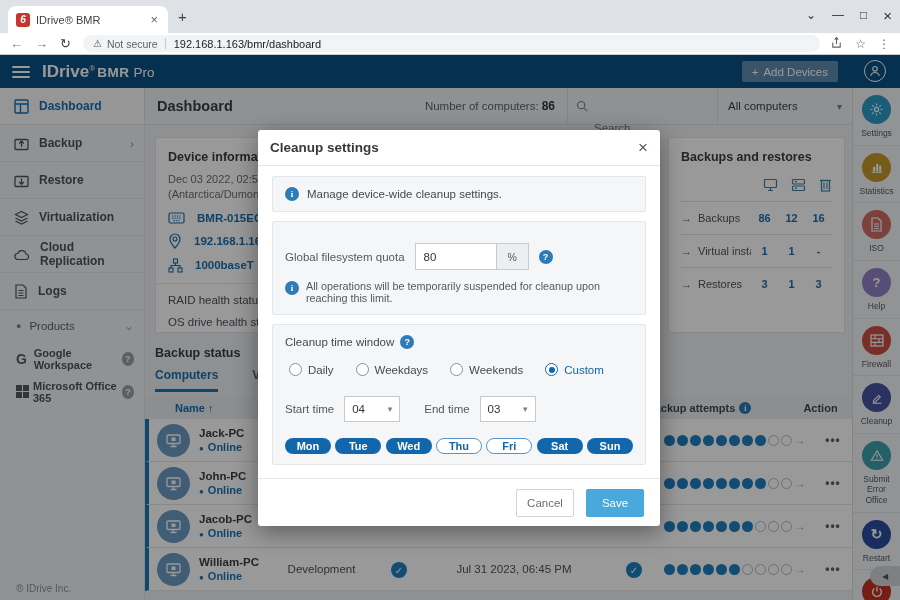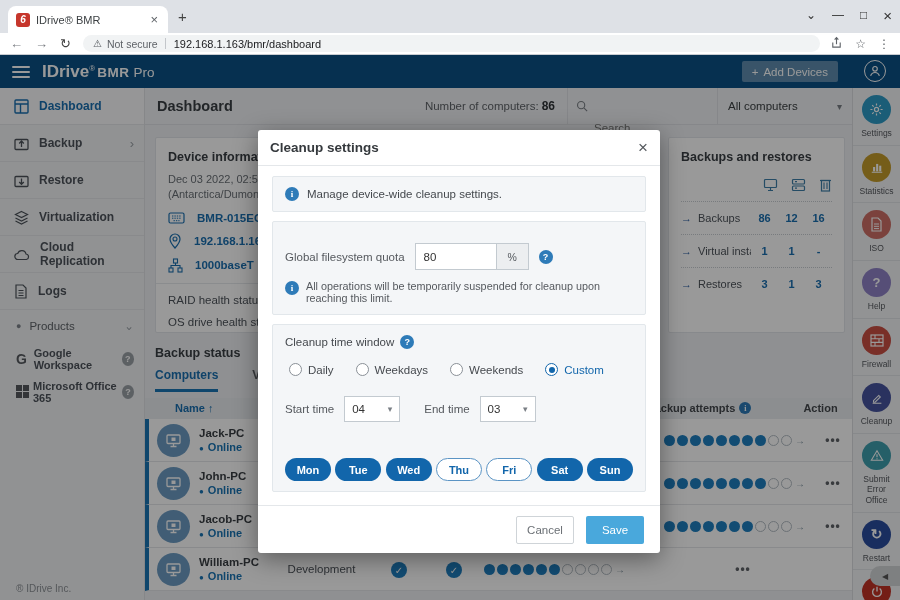--- a/index.html
+++ b/index.html
@@ -139,21 +139,21 @@
   .radios { display:flex; align-items:center; gap:22px; margin:14px 0 4px 4px; }
   .radio { display:flex; align-items:center; gap:6px; font-size:11.5px; color:#45494e; }
   .rc { width:13px; height:13px; border-radius:50%; border:1.5px solid #8a9097; background:#fff; }
   .radio.sel { color:#1266ab; }
   .radio.sel .rc { border-color:#1266ab; position:relative; }
   .radio.sel .rc::after { content:""; position:absolute; left:2.5px; top:2.5px; width:6px; height:6px; border-radius:50%; background:#1266ab; }
   .time-row { display:flex; align-items:center; gap:10px; margin:20px 0 16px; font-size:11.5px; color:#55595e; }
   .tsel { width:56px; height:26px; border:1px solid #c3cad0; background:#fff; display:flex; align-items:center; padding:0 7px; font-size:11.5px; color:#333; }
   .tsel .dd { margin-left:auto; color:#7a7f85; font-size:9px; }
   .days { display:flex; justify-content:space-between; }
-  .pill { width:46px; height:23px; border-radius:12px; display:flex; align-items:center; justify-content:center; font-size:11px; font-weight:bold;margin-top:20px; }
+  .pill { width:46px; height:16px; border-radius:12px; display:flex; align-items:center; justify-content:center; font-size:11px; font-weight:bold; }
   .pill.on { background:#1266ab; color:#fff; }
   .pill.off { background:#fff; border:1px solid #5b94c4; color:#1266ab; }
   .m-foot { border-top:1px solid #e4e7ea; height:48px; display:flex; align-items:center; justify-content:flex-end; gap:12px; padding:0 16px; }
   .btn-cancel { width:58px; height:28px; background:#fff; border:1px solid #cfd4d8; color:#6b7075; font-size:11.5px; border-radius:2px; }
   .btn-save { width:58px; height:28px; background:#49a8dc; border:none; color:#fff; font-size:11.5px; border-radius:2px; }
 </style>
 </head>
 <body>
 
 <div class="screen">
@@ -505,20 +505,21 @@
                 <path d="M5.5 13.5h6M8.5 10.5v3" stroke="#fff" stroke-width="1.3"></path>
               </svg>
             </span>
           <span>
               <div class="nm">William-PC</div>
           <div class="onl"><i>●</i><span>Online</span></div>
             </span>
         </div>
         <div class="c-group">Development</div>
         <div class="c-chk"><span class="chk">✓</span></div>
+        <div class="c-date">Jul 31 2023, 06:45 PM</div>
         <div class="c-chk2"><span class="chk">✓</span></div>
         <div class="c-dots">
             <span class="dotc f"></span>
             <span class="dotc f"></span>
             <span class="dotc f"></span>
             <span class="dotc f"></span>
             <span class="dotc f"></span>
             <span class="dotc f"></span>
             <span class="dotc e"></span>
             <span class="dotc e"></span>

